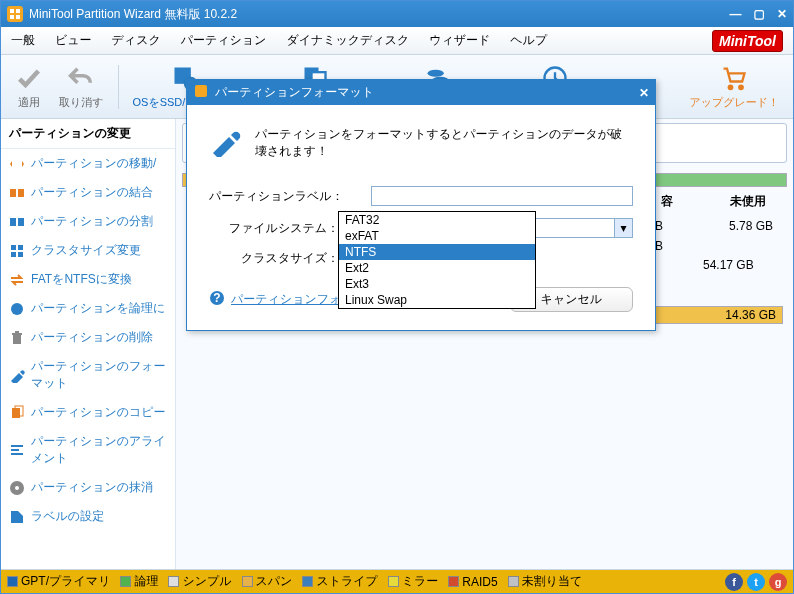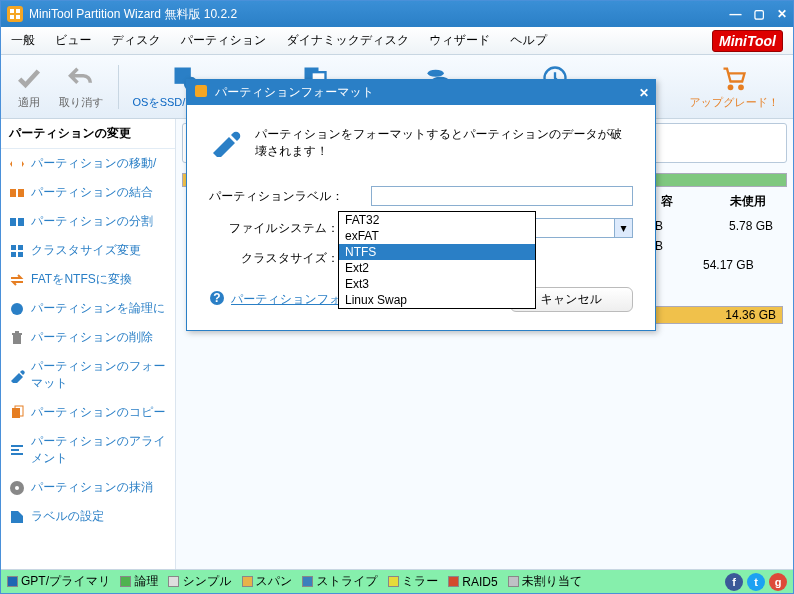--- a/index.html
+++ b/index.html
@@ -56,21 +56,21 @@
 .dialog .warn-icon svg{width:32px;height:32px;}
 .dialog .link { color:#2a7fc6; text-decoration:underline; }
 .dialog-btn { border:1px solid #bbb; padding:3px 30px; background:linear-gradient(#fff,#eee); border-radius:6px; }
 
 
 .dropdown { position:absolute; left:151px; top:131px; width:198px; border:1px solid #000; background:#fff; z-index:60; }
 .dropdown div { padding:1px 6px; }
 .dropdown div.sel { background:#2a7fc6; color:#fff; }
 
 
-.status { position:absolute; bottom:0; left:0; right:0; height:24px; background:#86efac; border-top:1px solid #c8d6e2; display:flex; align-items:center; padding:0 6px; gap:10px; }
+.status { position:absolute; bottom:0; left:0; right:0; height:24px; background:#eab308; border-top:1px solid #c8d6e2; display:flex; align-items:center; padding:0 6px; gap:10px; }
 .legend { display:flex; align-items:center; gap:3px; font-size:11px; }
 .lg-box { width:11px; height:11px; border:1px solid #888; }
 .social { margin-left:auto; display:flex; gap:4px; }
 .social span { width:18px; height:18px; border-radius:50%; display:flex; align-items:center; justify-content:center; color:#fff; font-weight:bold; font-size:11px; }
 
 .disk3 { margin:6px; }
 .disk3-head { display:flex; align-items:center; gap:6px; padding:2px 4px; }
 .disk3-bar { border:1px solid #aab; background:linear-gradient(90deg,#f0c14b 0 100%); height:18px; margin:4px; display:flex; align-items:center; padding:0 6px; justify-content:space-between; }
 </style>
 </head>

